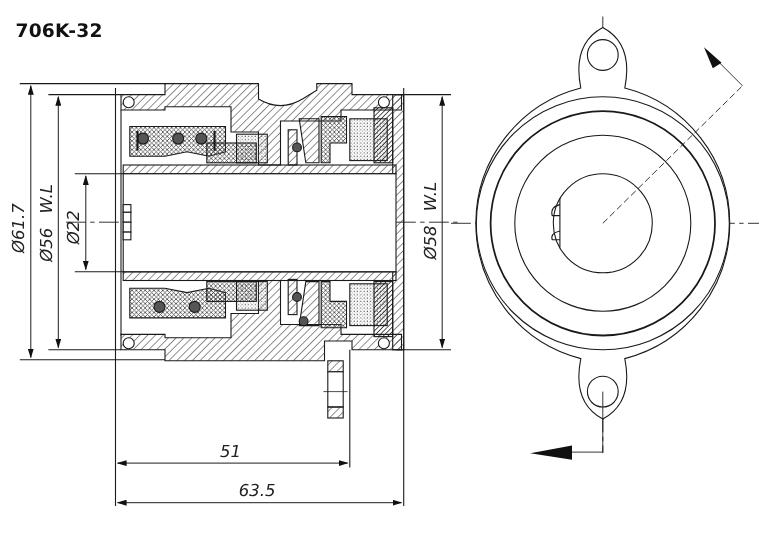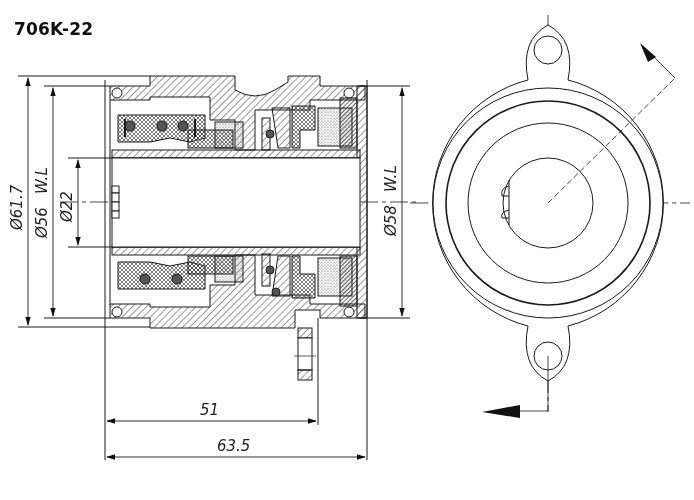--- a/index.html
+++ b/index.html
@@ -4,21 +4,21 @@
   <style>
     html, body { margin:0; padding:0; background:#ffffff; }
     body { width:694px; height:500px; position:relative; overflow:hidden; font-family:"DejaVu Sans", sans-serif; }
     .title { position:absolute; left:14px; top:19px; font-family:"DejaVu Sans", sans-serif; font-weight:bold; font-size:17px; color:#111; letter-spacing:0.2px; }
     svg { position:absolute; left:0; top:0; }
     .dim { font-family:"DejaVu Sans", sans-serif; font-style:italic; font-size:15px; fill:#222; }
   </style>
 </head>
 <body>
 
-<div class="title">706K-22</div>
+<div class="title">706K-32</div>
 
 <svg width="694" height="500" viewBox="0 0 694 500">
   <defs>
     <pattern id="hatch" patternUnits="userSpaceOnUse" width="5" height="5" patternTransform="rotate(45)">
       <line x1="0" y1="0" x2="0" y2="5" stroke="#333" stroke-width="1"></line>
     </pattern>
     <pattern id="cross" patternUnits="userSpaceOnUse" width="4" height="4">
       <path d="M0,0 L4,4 M4,0 L0,4" stroke="#444" stroke-width="0.7"></path>
     </pattern>
     <pattern id="dots" patternUnits="userSpaceOnUse" width="3" height="3">

